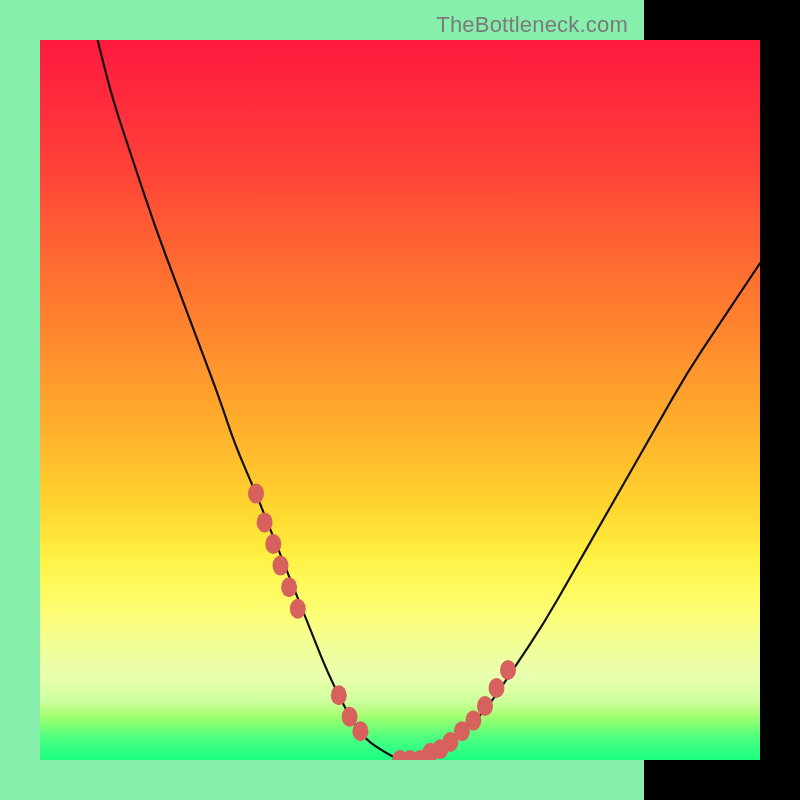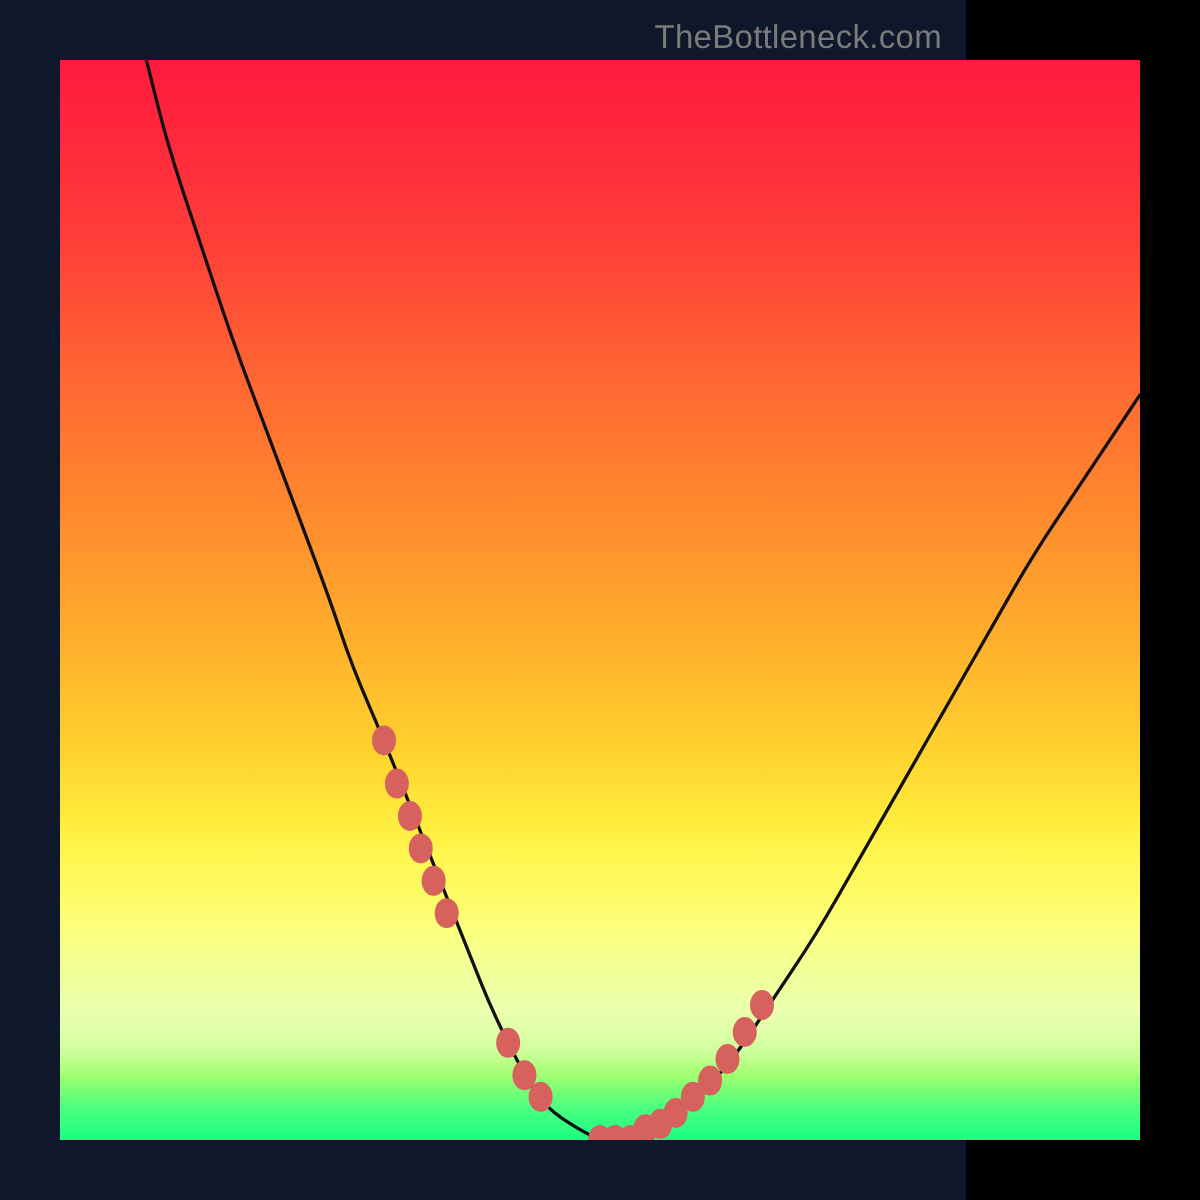--- a/index.html
+++ b/index.html
@@ -10,21 +10,21 @@
     overflow: hidden;
     background: #000;
     font-family: Arial, Helvetica, sans-serif;
   }
   .frame {
     position: absolute;
     left: 0;
     top: 0;
     width: 644px;
     height: 800px;
-    background: #0f172a;
+    background: #86efac;
   }
   .plot-area {
     position: absolute;
     left: 40px;
     top: 40px;
     width: 720px;
     height: 720px;
     overflow: hidden;
   }
   .gradient-layer {

